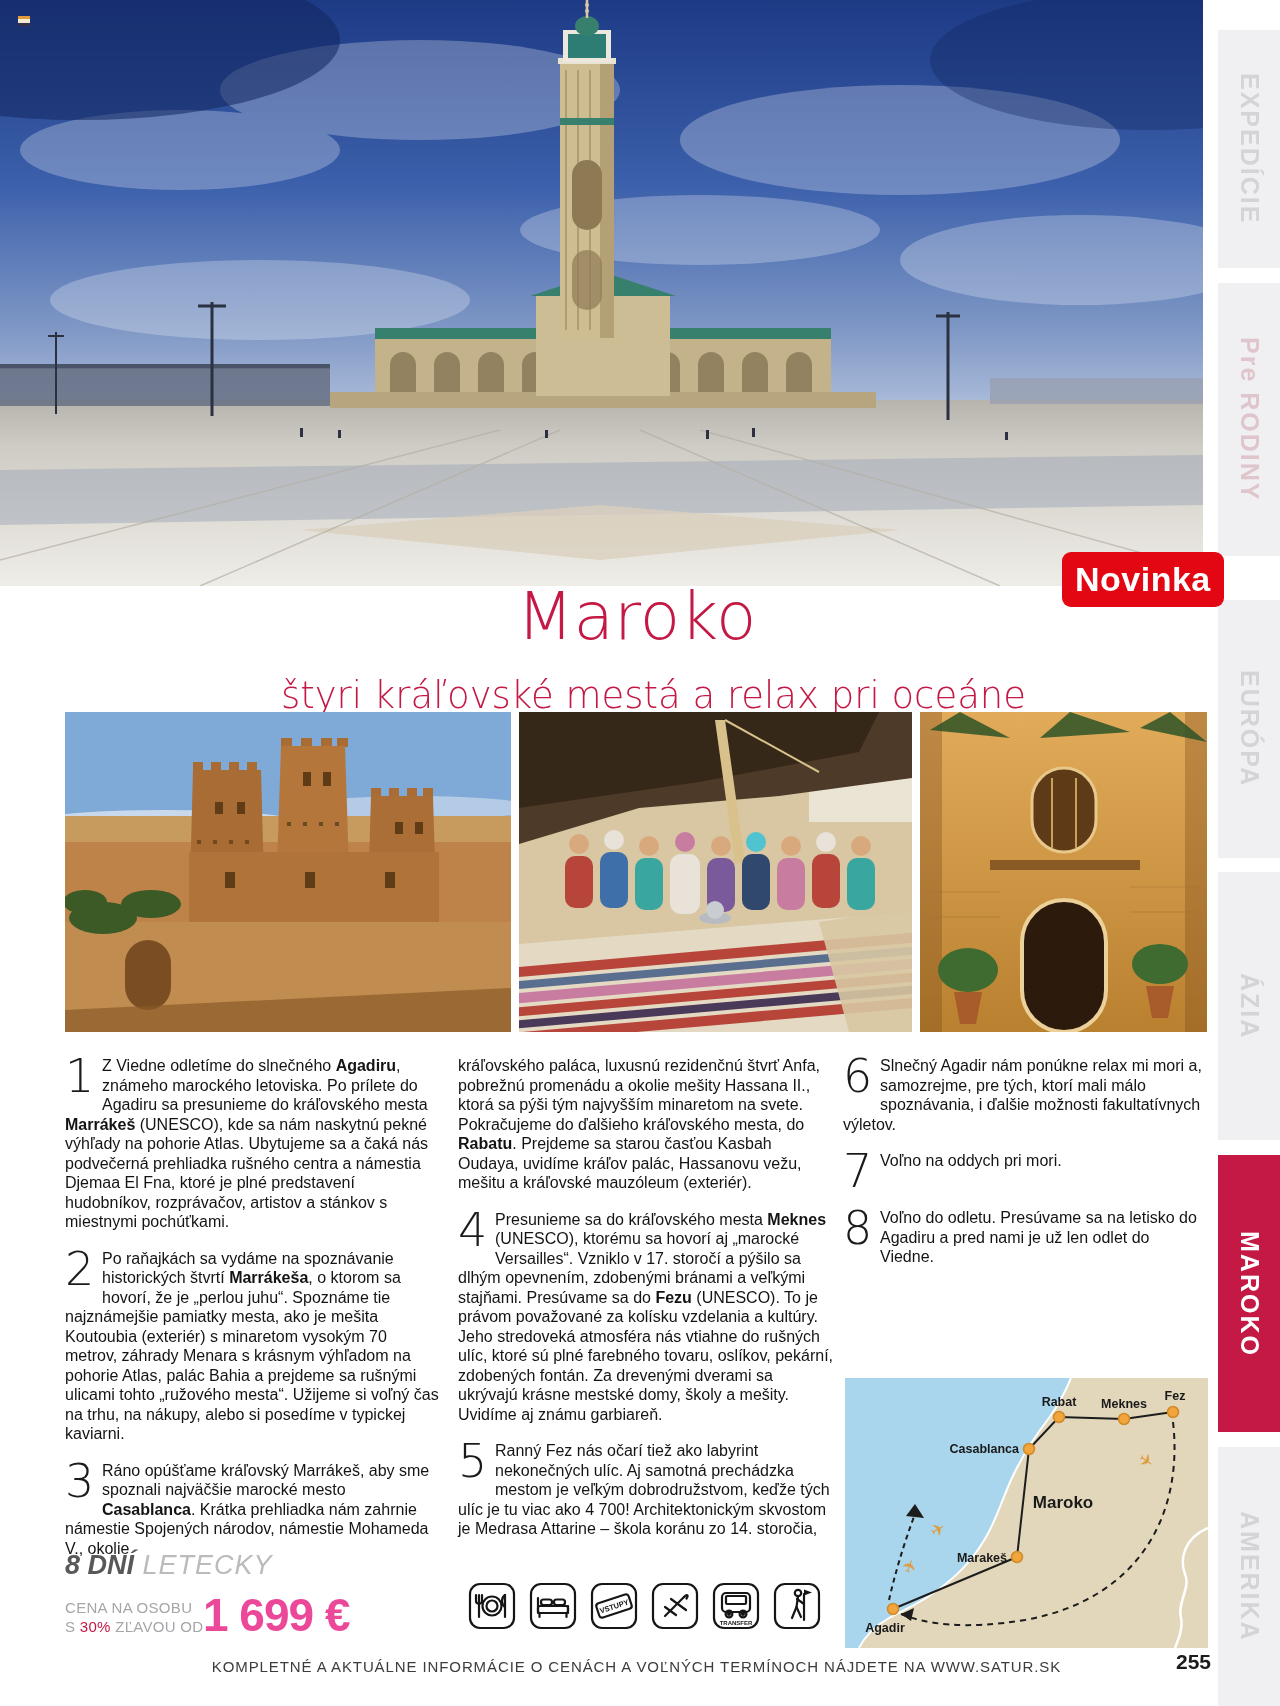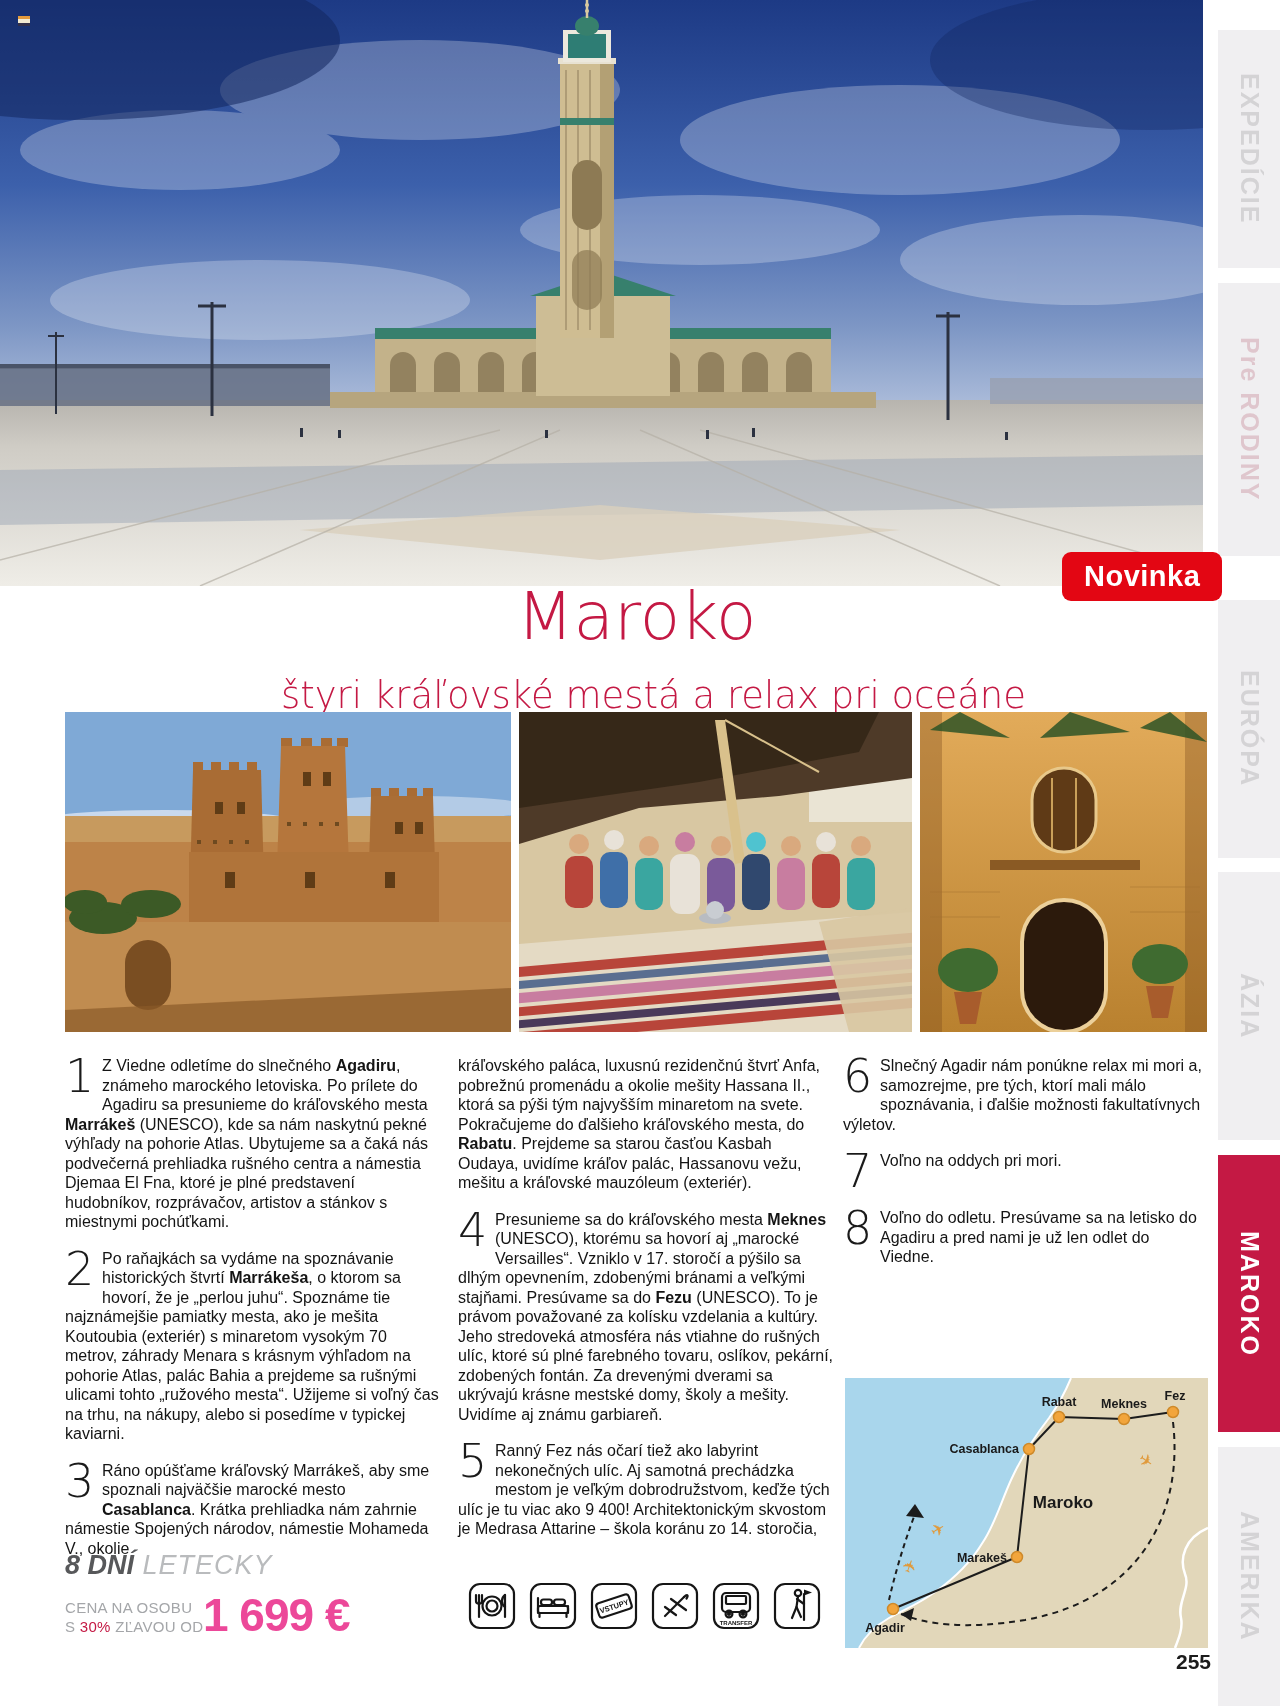--- a/index.html
+++ b/index.html
@@ -5,21 +5,21 @@
   html,body{margin:0;padding:0;background:#fff;}
   .page{position:relative;width:1280px;height:1706px;background:#ffffff;overflow:hidden;
         font-family:"Liberation Sans",sans-serif;color:#111;}
   svg{display:block;}
 
   .hero{position:absolute;left:0;top:0;width:1203px;height:586px;}
   .ministripes{position:absolute;left:18px;top:16px;width:12px;height:10px;z-index:4;
      background:linear-gradient(180deg,#e39a3c 0 34%,#f2ead0 34% 66%,#32304a 66% 100%);}
 
   .badge{position:absolute;left:1062px;top:552px;z-index:6;background:#e30613;color:#fff;
-     font-weight:700;font-size:29px;padding:8px 22px;border-radius:9px;letter-spacing:.5px;}
+     font-weight:700;font-size:34px;padding:8px 13px;border-radius:9px;letter-spacing:.5px;}
 
   .title{position:absolute;left:65px;top:582px;width:1143px;margin:0;text-align:center;
      color:#c41944;font-size:66px;line-height:70px;font-weight:200;
      font-family:"DejaVu Sans","Liberation Sans",sans-serif;}
   .subtitle{position:absolute;left:65px;top:658px;width:1143px;margin:17px;text-align:center;
      color:#c41944;font-size:37px;line-height:42px;font-weight:300;
      font-family:"DejaVu Sans","Liberation Sans",sans-serif;}
 
   .photo{position:absolute;top:712px;height:320px;overflow:hidden;}
   .photo.p1{left:65px;width:446px;}
@@ -329,21 +329,21 @@
   <div class="col c2">
     <div class="blk">
       <p><span>kráľovského paláca, luxusnú rezidenčnú štvrť Anfa, pobrežnú promenádu a okolie mešity Hassana II., ktorá sa pýši tým najvyšším minaretom na svete. Pokračujeme do ďalšieho kráľovského mesta, do </span><strong>Rabatu</strong><span>. Prejdeme sa starou časťou Kasbah Oudaya, uvidíme kráľov palác, Hassanovu vežu, mešitu a kráľovské mauzóleum (exteriér).</span></p>
     </div>
     <div class="blk">
       <span class="num">4</span>
       <p><span>Presunieme sa do kráľovského mesta </span><strong>Meknes</strong><span> (UNESCO), ktorému sa hovorí aj „marocké Versailles“. Vzniklo v 17. storočí a pýšilo sa dlhým opevnením, zdobenými bránami a veľkými stajňami. Presúvame sa do </span><strong>Fezu</strong><span> (UNESCO). To je právom považované za kolísku vzdelania a kultúry. Jeho stredoveká atmosféra nás vtiahne do rušných ulíc, ktoré sú plné farebného tovaru, oslíkov, pekární, zdobených fontán. Za drevenými dverami sa ukrývajú krásne mestské domy, školy a mešity. Uvidíme aj známu garbiareň.</span></p>
     </div>
     <div class="blk">
       <span class="num">5</span>
-      <p><span>Ranný Fez nás očarí tiež ako labyrint nekonečných ulíc. Aj samotná prechádzka mestom je veľkým dobrodružstvom, keďže tých ulíc je tu viac ako 9 400! Architektonickým skvostom je Medrasa Attarine – škola koránu zo 14. storočia,</span></p>
+      <p><span>Ranný Fez nás očarí tiež ako labyrint nekonečných ulíc. Aj samotná prechádzka mestom je veľkým dobrodružstvom, keďže tých ulíc je tu viac ako 4 700! Architektonickým skvostom je Medrasa Attarine – škola koránu zo 14. storočia,</span></p>
     </div>
   </div>
 
   <div class="col c3">
     <div class="blk">
       <span class="num">6</span>
       <p><span>Slnečný Agadir nám ponúkne relax mi mori a, samozrejme, pre tých, ktorí mali málo spoznávania, i ďalšie možnosti fakultatívnych výletov.</span></p>
     </div>
     <div class="blk">
       <span class="num">7</span>
@@ -462,15 +462,16 @@
   <div class="tab t4">
       <span>ÁZIA</span>
     </div>
   <div class="tab t5">
       <span>MAROKO</span>
     </div>
   <div class="tab t6">
       <span>AMERIKA</span>
     </div>
 
+  <div class="footer">KOMPLETNÉ A AKTUÁLNE INFORMÁCIE O CENÁCH A VOĽNÝCH TERMÍNOCH NÁJDETE NA WWW.SATUR.SK</div>
   <div class="pagenum">255</div>
 
 </div>
 
 </body></html>

